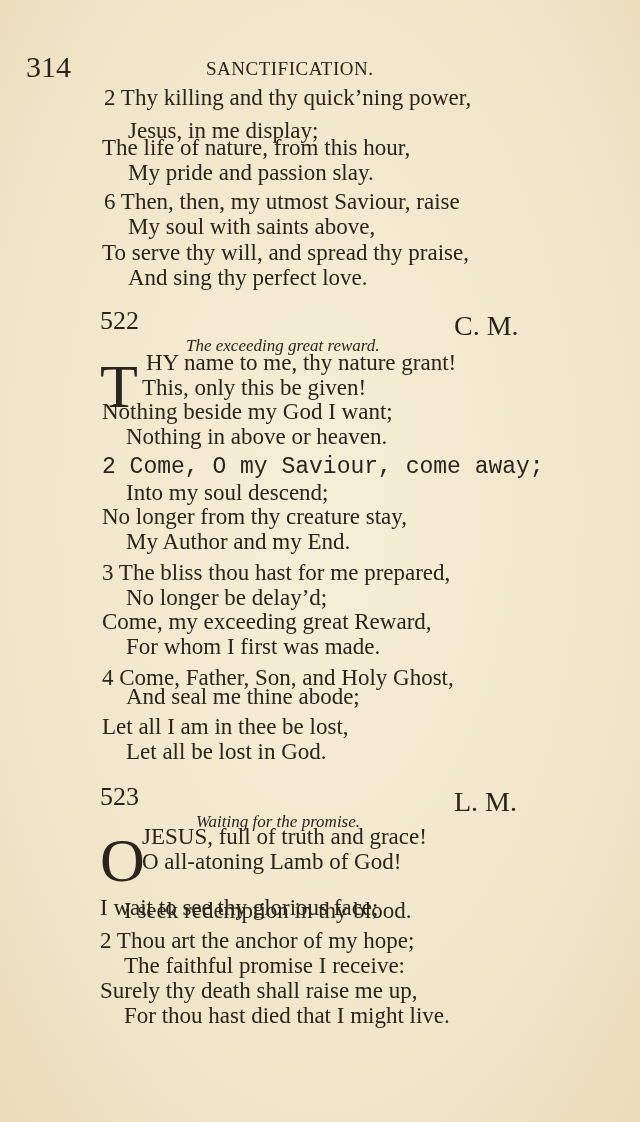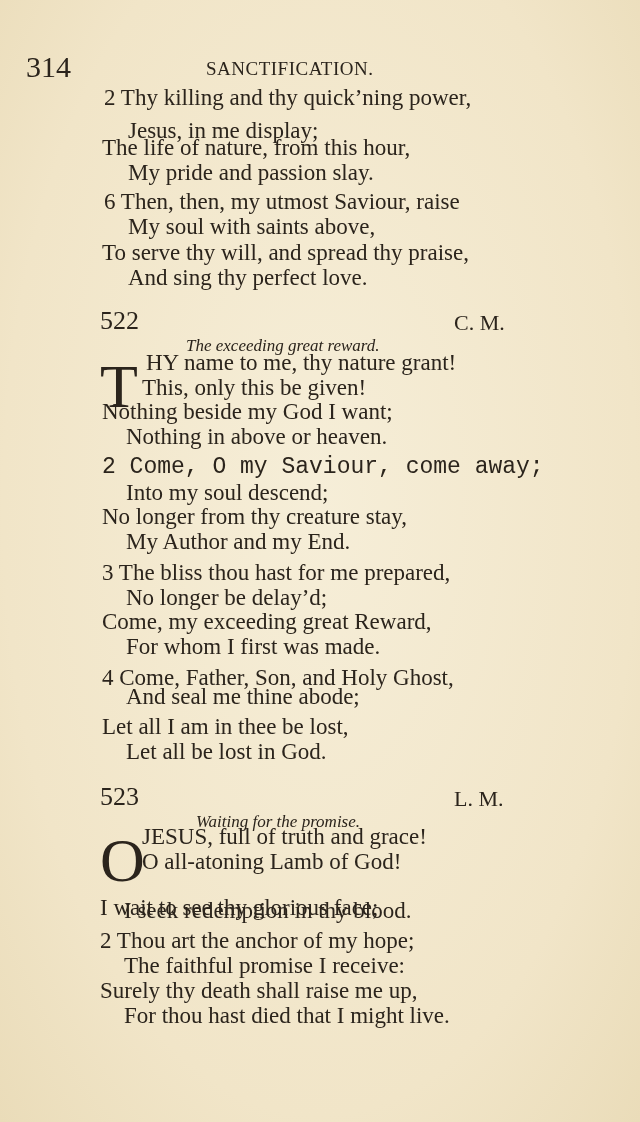--- a/index.html
+++ b/index.html
@@ -9,21 +9,21 @@
     background-image: radial-gradient(ellipse at 50% 45%, #f6eed8 0%, #f1e5c8 70%, #eadcb9 100%);
     font-family: "Liberation Serif", "DejaVu Serif", serif;
     color:#2b241c;
     position:relative;
   }
   .abs { position:absolute; white-space:nowrap; }
   .page-num { left:26px; top:50px; font-size:30px; }
   .running-head { left:206px; top:58px; font-size:19px; letter-spacing:0.5px; }
   .line { font-size:23px; line-height:25px; }
   .hymn-num { font-size:26px; }
-  .meter { font-size:22px; }
+  .meter { font-size:28px; }
   .subtitle { font-style:italic; font-size:17px; }
   .dropcap { font-size:62px; line-height:52px; }
 </style>
 </head>
 <body>
 
 <div class="abs page-num">314</div>
 <div class="abs running-head">SANCTIFICATION.</div>
 
 <div id="cont">

